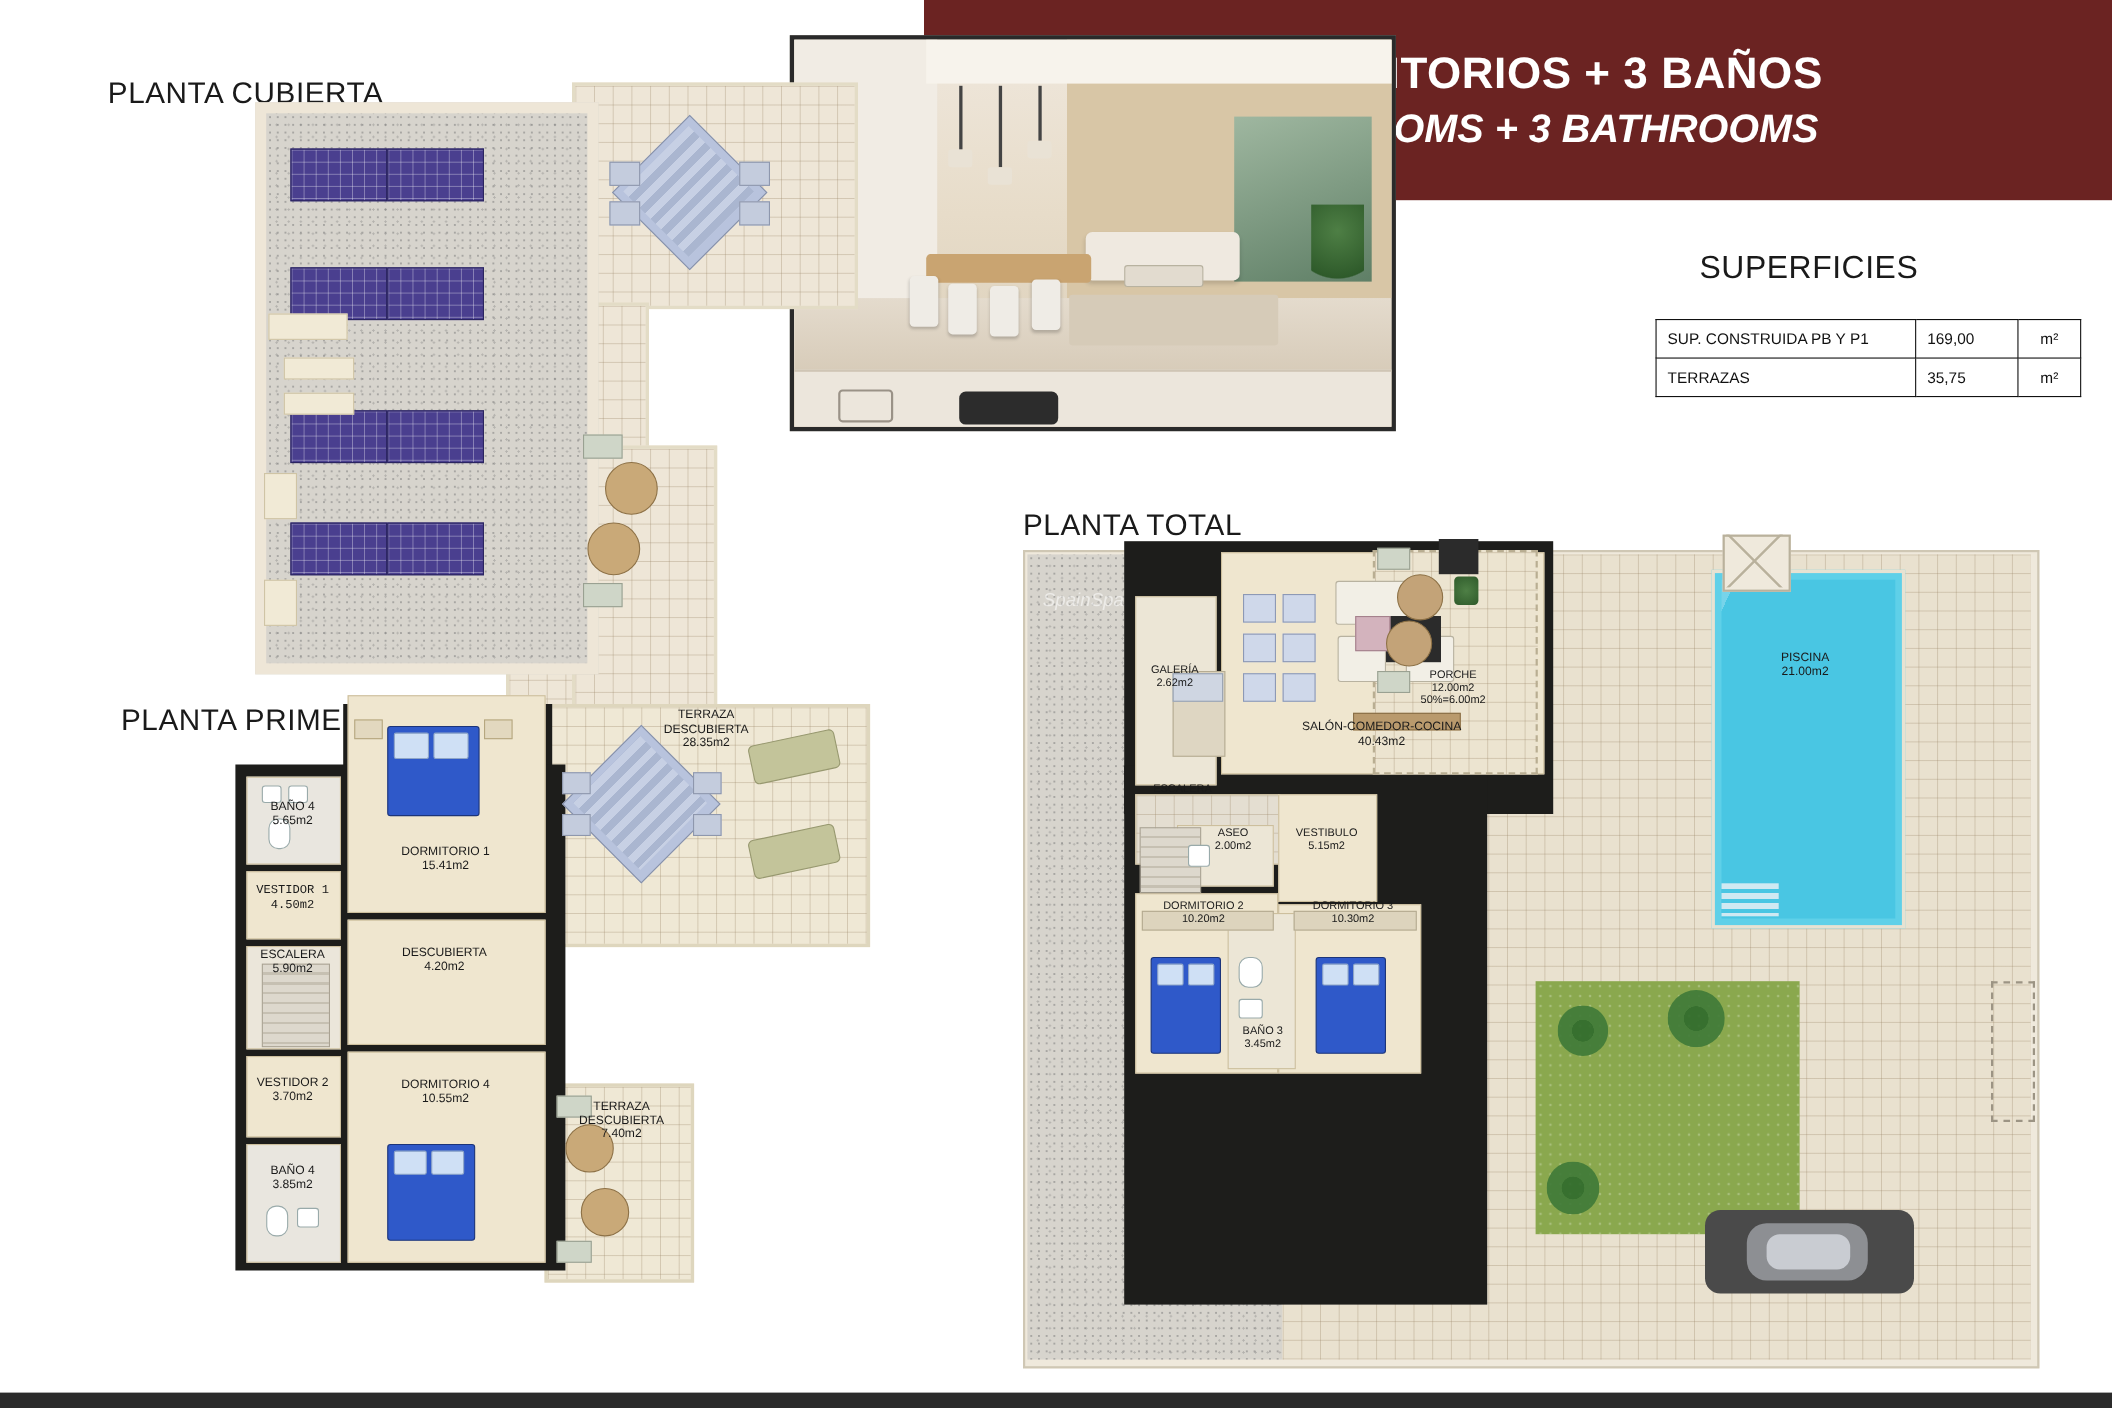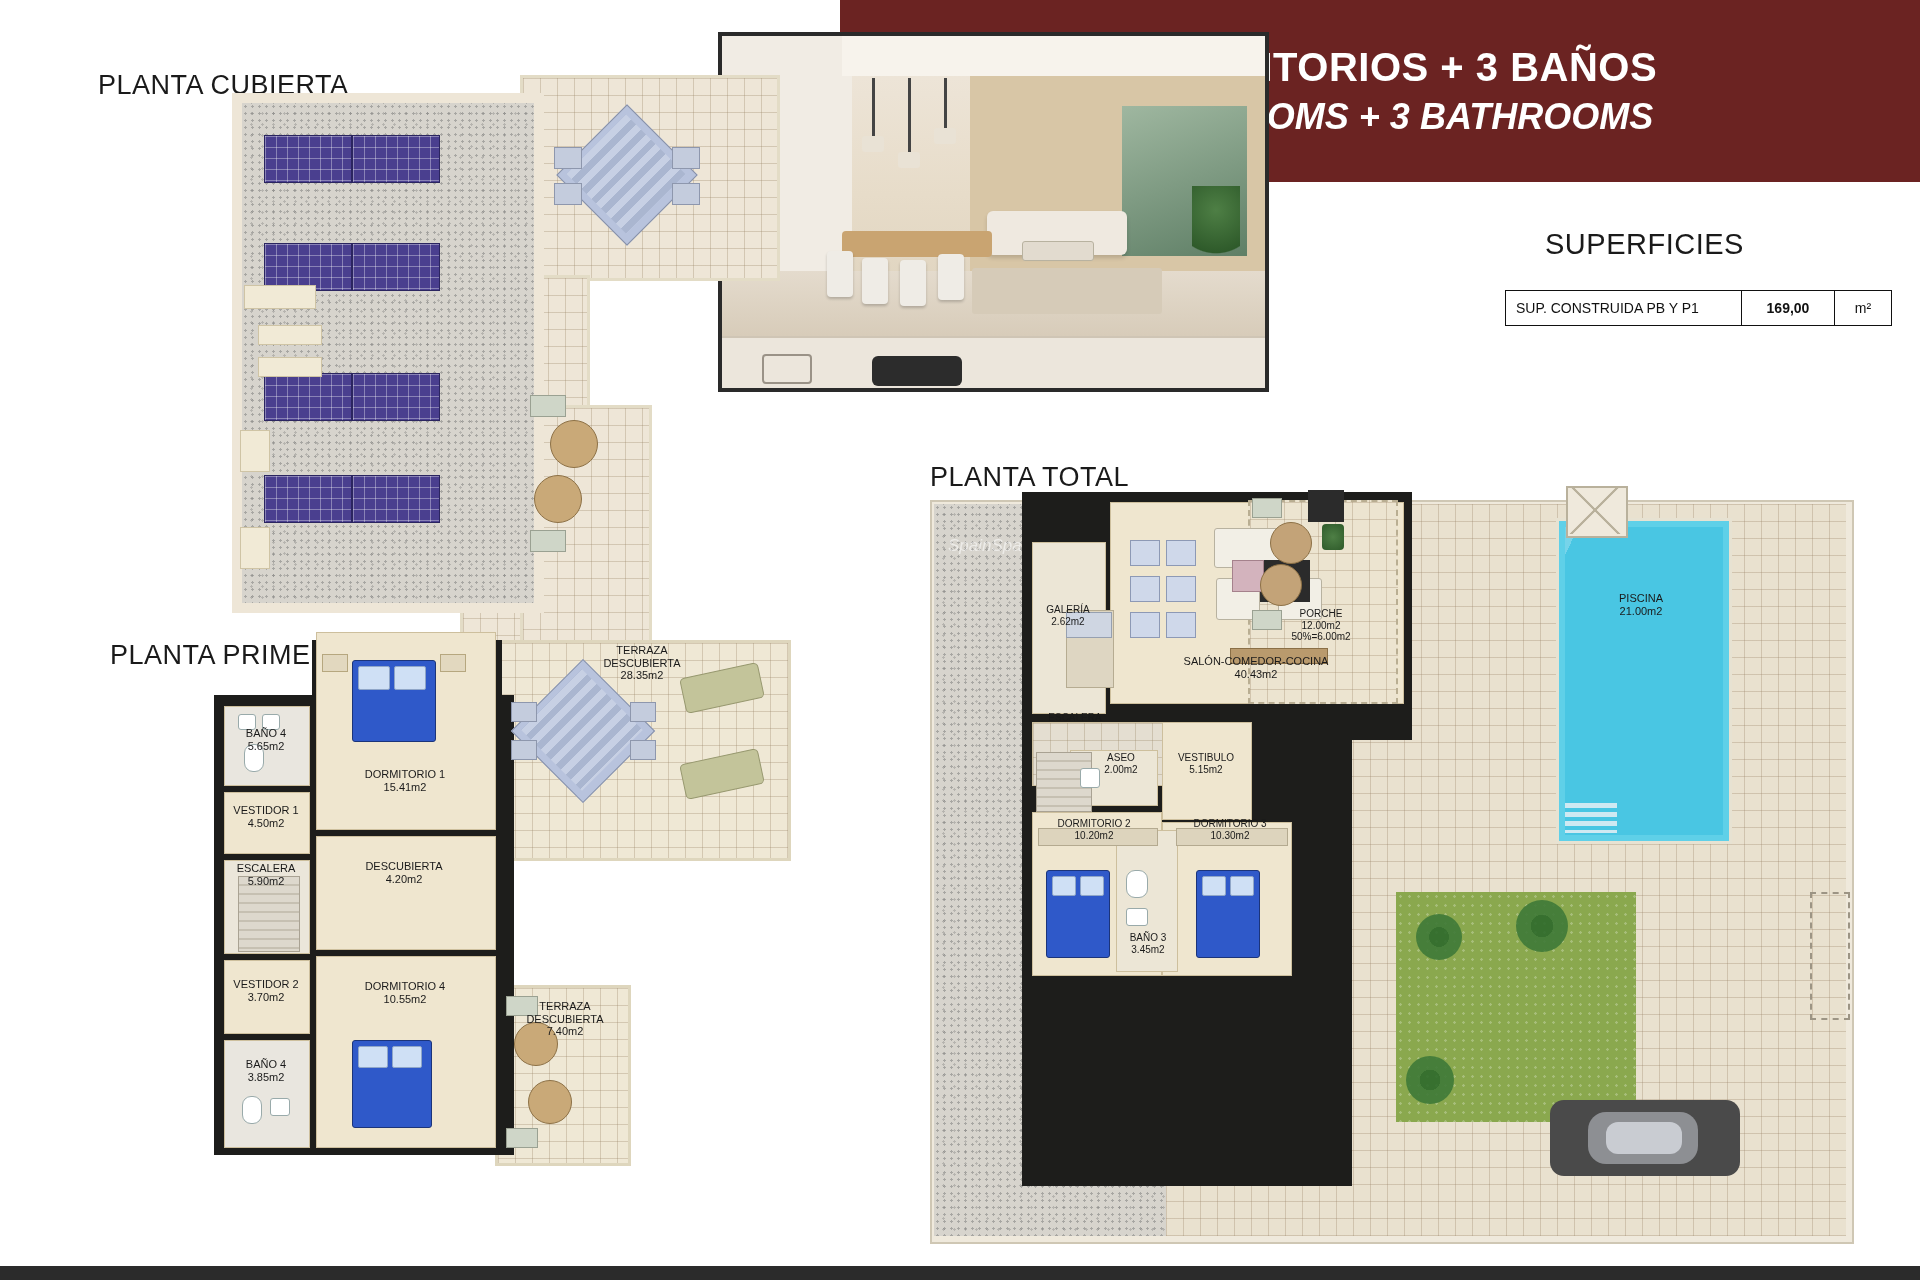--- a/index.html
+++ b/index.html
@@ -21,21 +21,21 @@
   #banner .l2{font-size:36px;font-weight:bold;font-style:italic;margin-top:6px;}
 
   
   .plan-title{font-size:27px;color:#1a1a1a;letter-spacing:.5px;}
 
   
   #sup-title{font-size:29px;color:#1a1a1a;letter-spacing:.5px;}
   #sup-table{border-collapse:collapse;font-size:14px;color:#111;}
   #sup-table td{border:1.5px solid #111;padding:9px 10px;background:#fff;}
   #sup-table td.label{width:215px;}
-  #sup-table td.val{width:72px;text-align:center;font-weight:bold;}
+  #sup-table td.val{width:72px;text-align:left;}
   #sup-table td.unit{width:36px;text-align:center;}
 
   
   #photo{
     left:718px;top:32px;width:543px;height:352px;
     border:4px solid #2a2a2a;background:#d8cfc2;overflow:hidden;
   }
   #photo .sky{position:absolute;inset:0;background:linear-gradient(180deg,#efe7dc 0%,#e7dcc9 45%,#d9cdb7 100%);}
   #photo .wallR{position:absolute;left:248px;top:0;width:300px;height:235px;background:#d8c6a6;}
   #photo .wallL{position:absolute;left:0;top:0;width:130px;height:300px;background:#f1ece4;}
@@ -97,20 +97,25 @@
   </div>
 
   <div class="abs" style="left:1545px;top:228px;" id="sup-title">SUPERFICIES</div>
   <table id="sup-table" class="abs" style="left:1505px;top:290px;">
     <tbody>
         <tr>
       <td class="label">SUP. CONSTRUIDA PB Y P1</td>
       <td class="val">169,00</td>
       <td class="unit">m²</td>
     </tr>
+    <tr>
+      <td class="label">TERRAZAS</td>
+      <td class="val">35,75</td>
+      <td class="unit">m²</td>
+    </tr>
   </tbody>
     </table>
 
   <div id="photo" class="abs">
     <div class="sky"></div>
     <div class="wallL"></div>
     <div class="wallR"></div>
     <div class="ceil"></div>
     <div class="glass"></div>
     <div class="plant"></div>
@@ -217,21 +222,21 @@
     <div class="abs" style="left:450px;top:30px;width:78px;height:34px;background:#c3c49a;border:1px solid #97986f;border-radius:5px;transform:rotate(-12deg);"></div>
     <div class="abs" style="left:450px;top:116px;width:78px;height:34px;background:#c3c49a;border:1px solid #97986f;border-radius:5px;transform:rotate(-12deg);"></div>
     <div class="tbl" style="left:282px;top:382px;width:42px;height:42px;"></div>
     <div class="tbl" style="left:296px;top:440px;width:42px;height:42px;"></div>
     <div class="abs" style="left:274px;top:356px;width:30px;height:18px;background:#cfd6c8;border:1px solid #9aa192;"></div>
     <div class="abs" style="left:274px;top:488px;width:30px;height:18px;background:#cfd6c8;border:1px solid #9aa192;"></div>
 
     <div class="lbl" style="left:-12px;top:87px;width:92px;">
       <span>BAÑO 4</span><br><span>5.65m2</span>
     </div>
-    <div class="lbl" style="left:-16px;top:164px;width:100px;">
+    <div class="lbl" style="left:-16px;top:164px;width:100px;font-family:Liberation Mono, monospace;">
       <span>VESTIDOR 1</span><br><span>4.50m2</span>
     </div>
     <div class="lbl" style="left:88px;top:128px;width:170px;">
       <span>DORMITORIO 1</span><br><span>15.41m2</span>
     </div>
     <div class="lbl" style="left:-14px;top:222px;width:96px;">
       <span>ESCALERA</span><br><span>5.90m2</span>
     </div>
     <div class="lbl" style="left:86px;top:220px;width:172px;">
       <span>DESCUBIERTA</span><br><span>4.20m2</span>

